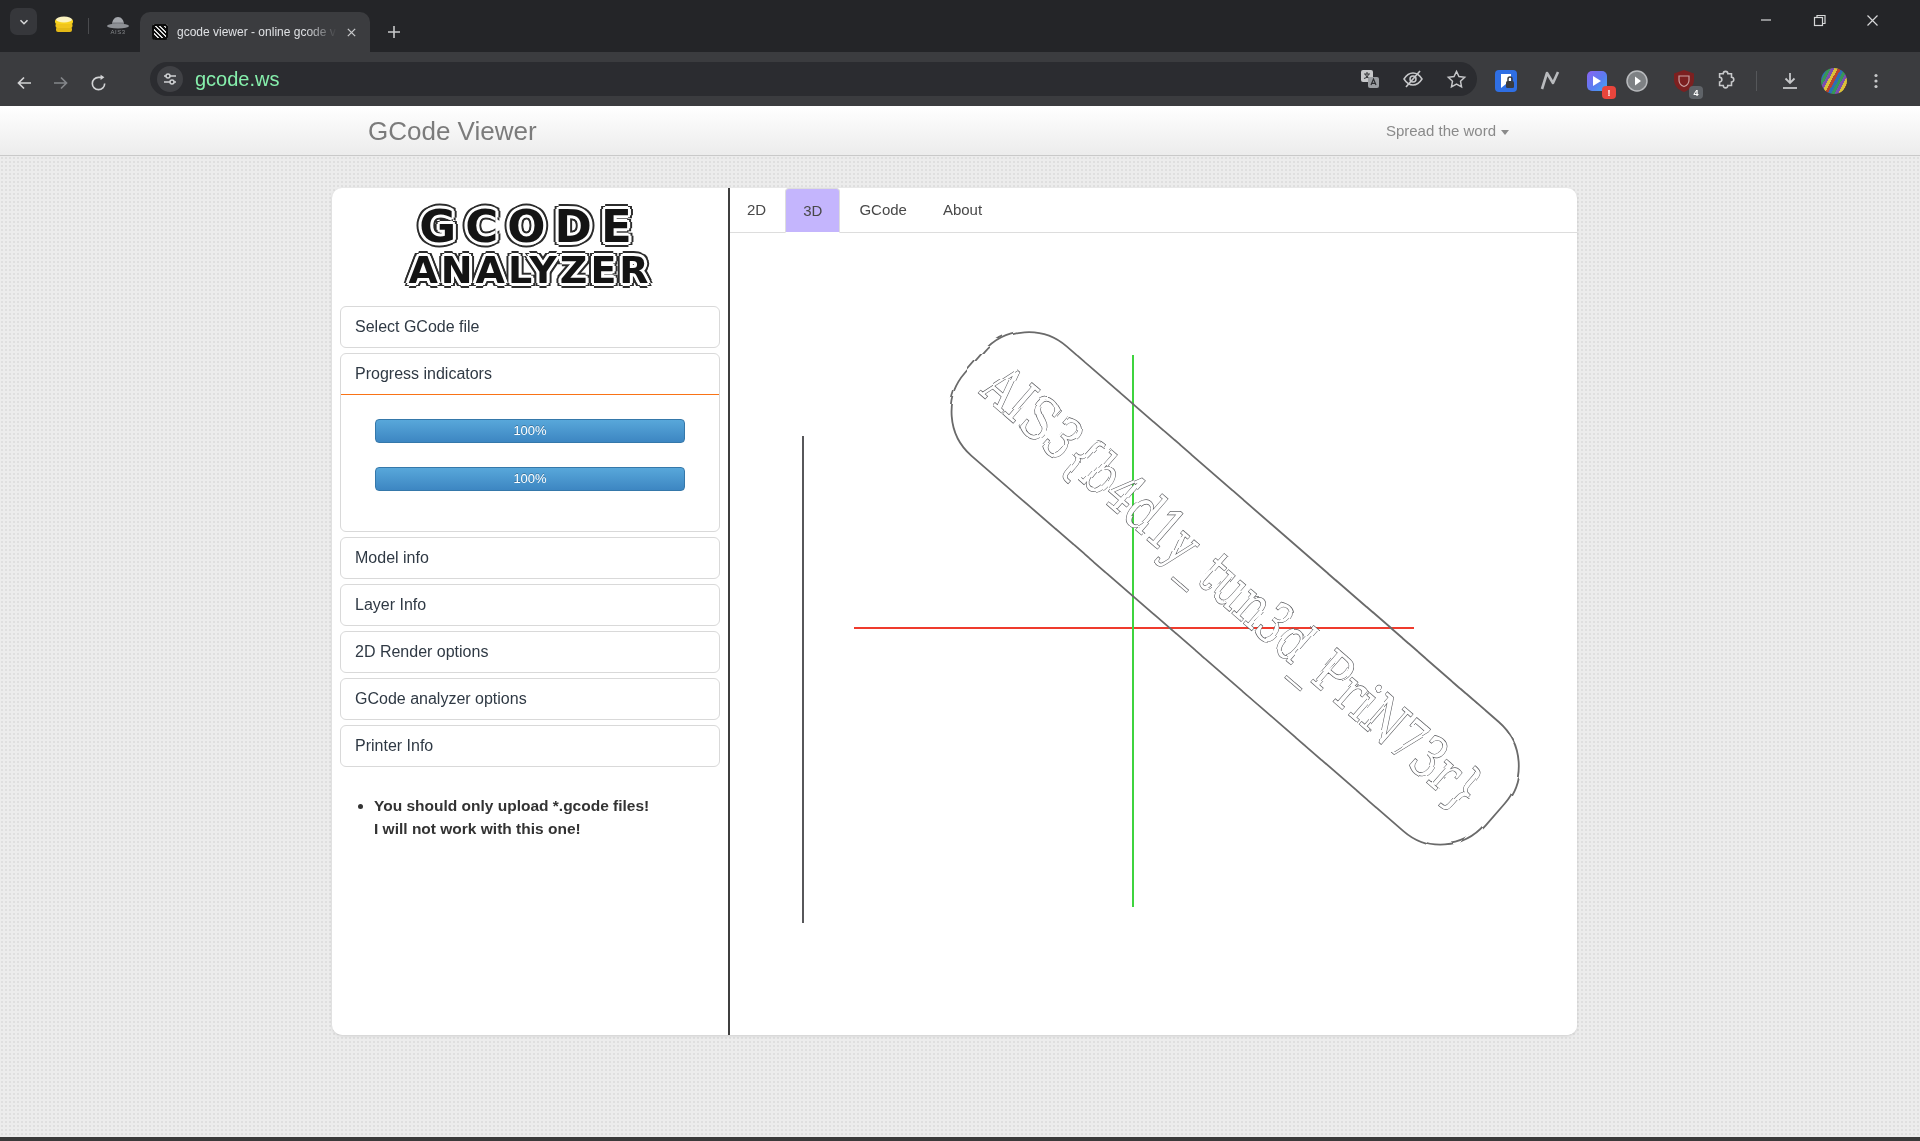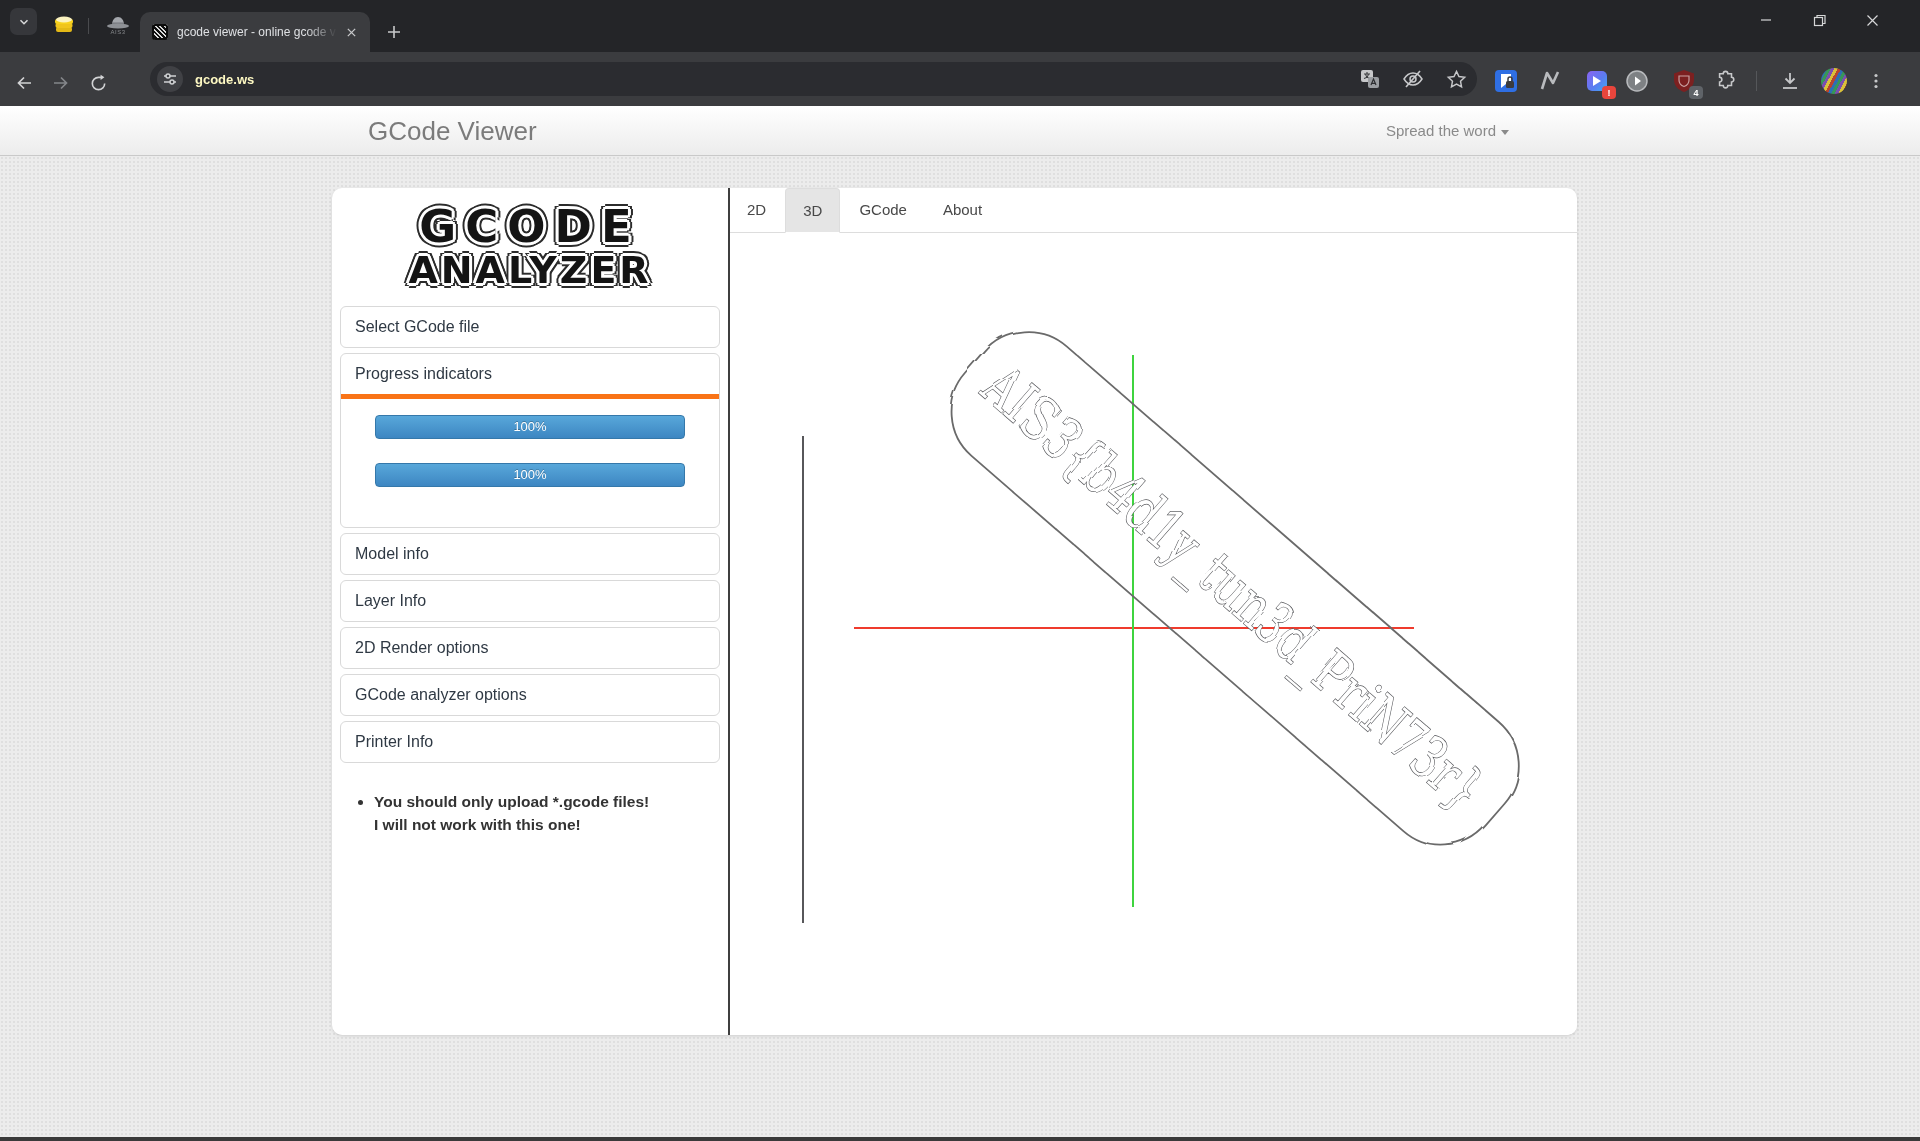--- a/index.html
+++ b/index.html
@@ -16,21 +16,21 @@
   .favicon { width:16px; height:16px; border-radius:3px; background:#101010 repeating-linear-gradient(45deg, transparent 0 2px, rgba(255,255,255,.85) 2px 3.2px); box-shadow:inset 0 0 0 2px #0d0d0d; flex:0 0 auto; }
   .tab-title { color:#dfe1e4; font-size:12px; margin-left:9px; white-space:nowrap; overflow:hidden; flex:1;
     -webkit-mask-image:linear-gradient(90deg,#000 78%,transparent 97%); mask-image:linear-gradient(90deg,#000 78%,transparent 97%); }
   .tab-close { width:18px; height:18px; border-radius:50%; display:flex; align-items:center; justify-content:center; flex:0 0 auto; }
   .newtab { position:absolute; left:382px; top:20px; width:24px; height:24px; display:flex; align-items:center; justify-content:center; border-radius:50%; }
 
   .toolbar { position:relative; width:100%; height:54px; background:#3b3c3f; }
   .nav-ic { position:absolute; top:17px; width:28px; height:28px; display:flex; align-items:center; justify-content:center; border-radius:50%; }
   .omnibox { position:absolute; left:150px; top:10px; width:1327px; height:34px; background:#2b2c30; border-radius:17px; display:flex; align-items:center; }
   .site-chip { width:26px; height:26px; border-radius:50%; background:#404145; margin-left:7px; display:flex; align-items:center; justify-content:center; }
-  .url { color:#fef9c3; font-size:13px; margin-left:12px; flex:1;font-weight:bold; }
+  .url { color:#86efac; font-size:20px; margin-left:12px; flex:1; }
   .pill-ic { width:30px; height:30px; display:flex; align-items:center; justify-content:center; margin-right:13px; border-radius:50%; }
   .ext { position:absolute; top:16px; width:26px; height:26px; display:flex; align-items:center; justify-content:center; }
   .ext-badge { position:absolute; right:-6px; bottom:-5px; min-width:14px; height:13px; border-radius:4px; font-size:9px; font-weight:bold; color:#fff; display:flex; align-items:center; justify-content:center; padding:0 2px; }
   .grad-sq { width:20px; height:20px; border-radius:5px; background:linear-gradient(135deg,#8a63f2 0%,#5b7cf0 55%,#3fa9f5 100%); position:relative; }
   .grad-sq:after { content:""; position:absolute; left:6px; top:5px; border-left:8px solid #fff; border-top:5px solid transparent; border-bottom:5px solid transparent; }
   .tb-sep { position:absolute; left:1756px; top:19px; width:1px; height:20px; background:#55575a; }
   .avatar { width:26px; height:26px; border-radius:50%; background:repeating-linear-gradient(118deg,#b8452f 0 3px,#2e6fb4 3px 6px,#37965a 6px 9px,#7c4fb0 9px 12px,#d9c13a 12px 15px); }
 
   
   .page-header { position:relative; width:100%; height:50px; background:linear-gradient(#ffffff,#ececec); border-bottom:1px solid #c9c9c9; }
@@ -47,34 +47,34 @@
   
   .sidebar { width:396px; padding:7px 8px 0 8px; }
   .logo { text-align:center; margin:8px 0 14px 0; }
   .logo div { font-weight:900; color:#141414; font-family:"DejaVu Sans","Liberation Sans",sans-serif;
     text-shadow:-3px 0 0 #fff,3px 0 0 #fff,0 -3px 0 #fff,0 3px 0 #fff,-2px -2px 0 #fff,2px -2px 0 #fff,-2px 2px 0 #fff,2px 2px 0 #fff,
       -5px 0 0 #2c2c2c,5px 0 0 #2c2c2c,0 -5px 0 #2c2c2c,0 5px 0 #2c2c2c,-4px -3px 0 #2c2c2c,4px -3px 0 #2c2c2c,-4px 3px 0 #2c2c2c,4px 3px 0 #2c2c2c; }
   .logo-l1 { font-size:45px; letter-spacing:9px; line-height:1.05; }
   .logo-l2 { font-size:38px; letter-spacing:3px; line-height:1.1; }
   .acc-group { border:1px solid #d9d9d9; border-radius:6px; margin-bottom:5px; background:#fff; }
   .acc-head { padding:11px 14px; font-size:16px; color:#2f3944; cursor:pointer; }
-  .acc-body { border-top:5px solid #f97316; padding:16px 34px 40px 34px; }
+  .acc-body { border-top:1px solid #f97316; padding:24px 34px 40px 34px; }
   .pbar { height:24px; border-radius:4px; border:1px solid #3578aa; background:linear-gradient(#58a7da,#3d86c2); color:#fff; font-size:13px; text-align:center; line-height:22px; text-shadow:0 -1px 0 rgba(0,0,0,.25); margin-bottom:24px; }
   .pbar:last-child { margin-bottom:0; }
   .warn { margin:28px 6px 4px 16px; }
   .warn ul { margin-left:18px; }
   .warn li { font-size:15.5px; font-weight:bold; color:#333; line-height:1.45; }
 
   .divider { width:2px; background:#3f3f3f; }
 
   
   .main { flex:1; display:flex; flex-direction:column; }
   .tabstrip { height:45px; border-bottom:1px solid #ddd; display:flex; align-items:stretch; }
   .vtab { padding:12px 17px; font-size:15px; color:#484848; line-height:20px; margin-right:2px; cursor:pointer; }
-  .vtab.active { border:1px solid #ddd; border-bottom:1px solid #fff; border-radius:4px 4px 0 0; margin-bottom:-1px; background:#e5e5e5; }
+  .vtab.active { border:1px solid #ddd; border-bottom:1px solid #fff; border-radius:4px 4px 0 0; margin-bottom:-1px; background:#c4b5fd; }
   .viewer { position:relative; flex:1; background:#fff; }
   .axis { position:absolute; }
 </style>
 </head>
 <body>
 
 <div class="titlebar">
   <div class="chevron-btn">
     <svg width="14" height="14" viewBox="0 0 16 16">
         <polyline points="4,6 8,10 12,6" fill="none" stroke="#d6d7d8" stroke-width="1.8"></polyline>

